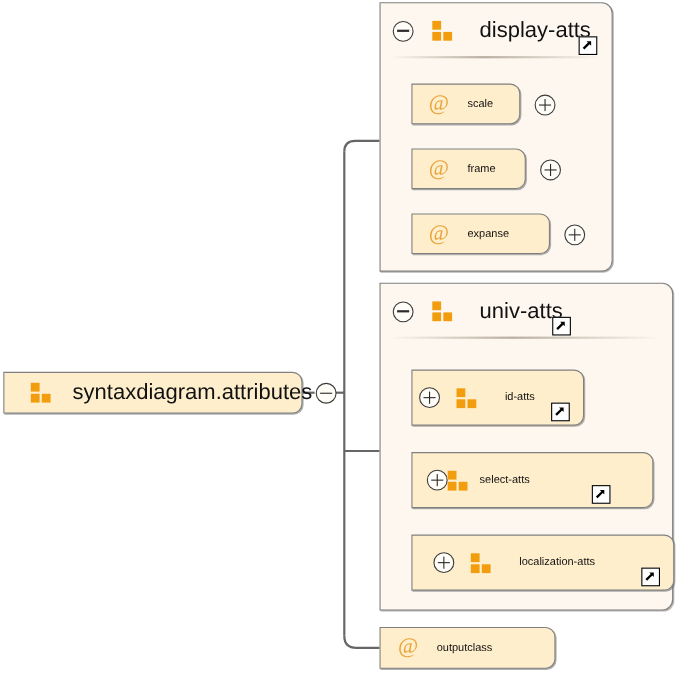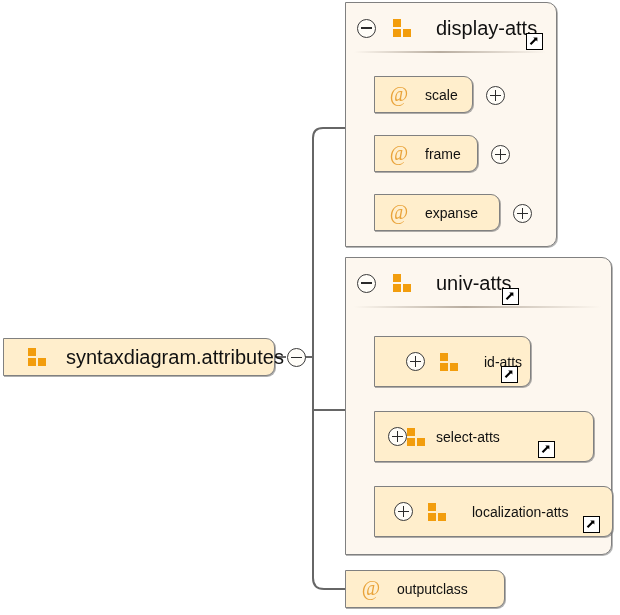--- a/index.html
+++ b/index.html
@@ -137,21 +137,21 @@
     position: absolute;
     width: 17px;
     height: 17px;
     border: 1.6px solid #000;
     background: #ffffff;
     box-sizing: border-box;
   }
   .extlink svg { display: block; }
 
   .label {
-    font-size: 14px;
+    font-size: 10px;
     color: #111111;
     white-space: nowrap;
     font-family: "Liberation Sans", sans-serif;
   }
   .label.big { font-size: 20px; }
 </style>
 </head>
 <body>
 
 <div id="canvas">
@@ -228,21 +228,21 @@
       </span>
       <span class="label big" style="margin-left:23px;">univ-atts</span>
       <span class="extlink" style="left:156px; top:30px;">
         <svg width="14" height="14" viewBox="0 0 14 14">
           <path d="M3.5,10.2 L9,4.8" stroke="#000" stroke-width="2.1" fill="none"></path>
           <path d="M10.4,3.4 L10.4,7.6 L6.2,3.4 Z" fill="#000"></path>
         </svg>
       </span>
     </div>
 
-    <div class="node" style="left:28px; top:78px; width:157px; height:51px; padding-left:31px; gap:15px;">
+    <div class="node" style="left:28px; top:78px; width:157px; height:51px; padding-left:6px; gap:15px;">
       <span class="pm plus"></span>
       <span class="gicon">
         <i class="tl"></i>
           <i class="bl"></i>
           <i class="br"></i>
       </span>
       <span class="label" style="margin-left:9px;">id-atts</span>
       <span class="extlink" style="left:126px; top:29px;">
         <svg width="14" height="14" viewBox="0 0 14 14">
           <path d="M3.5,10.2 L9,4.8" stroke="#000" stroke-width="2.1" fill="none"></path>

